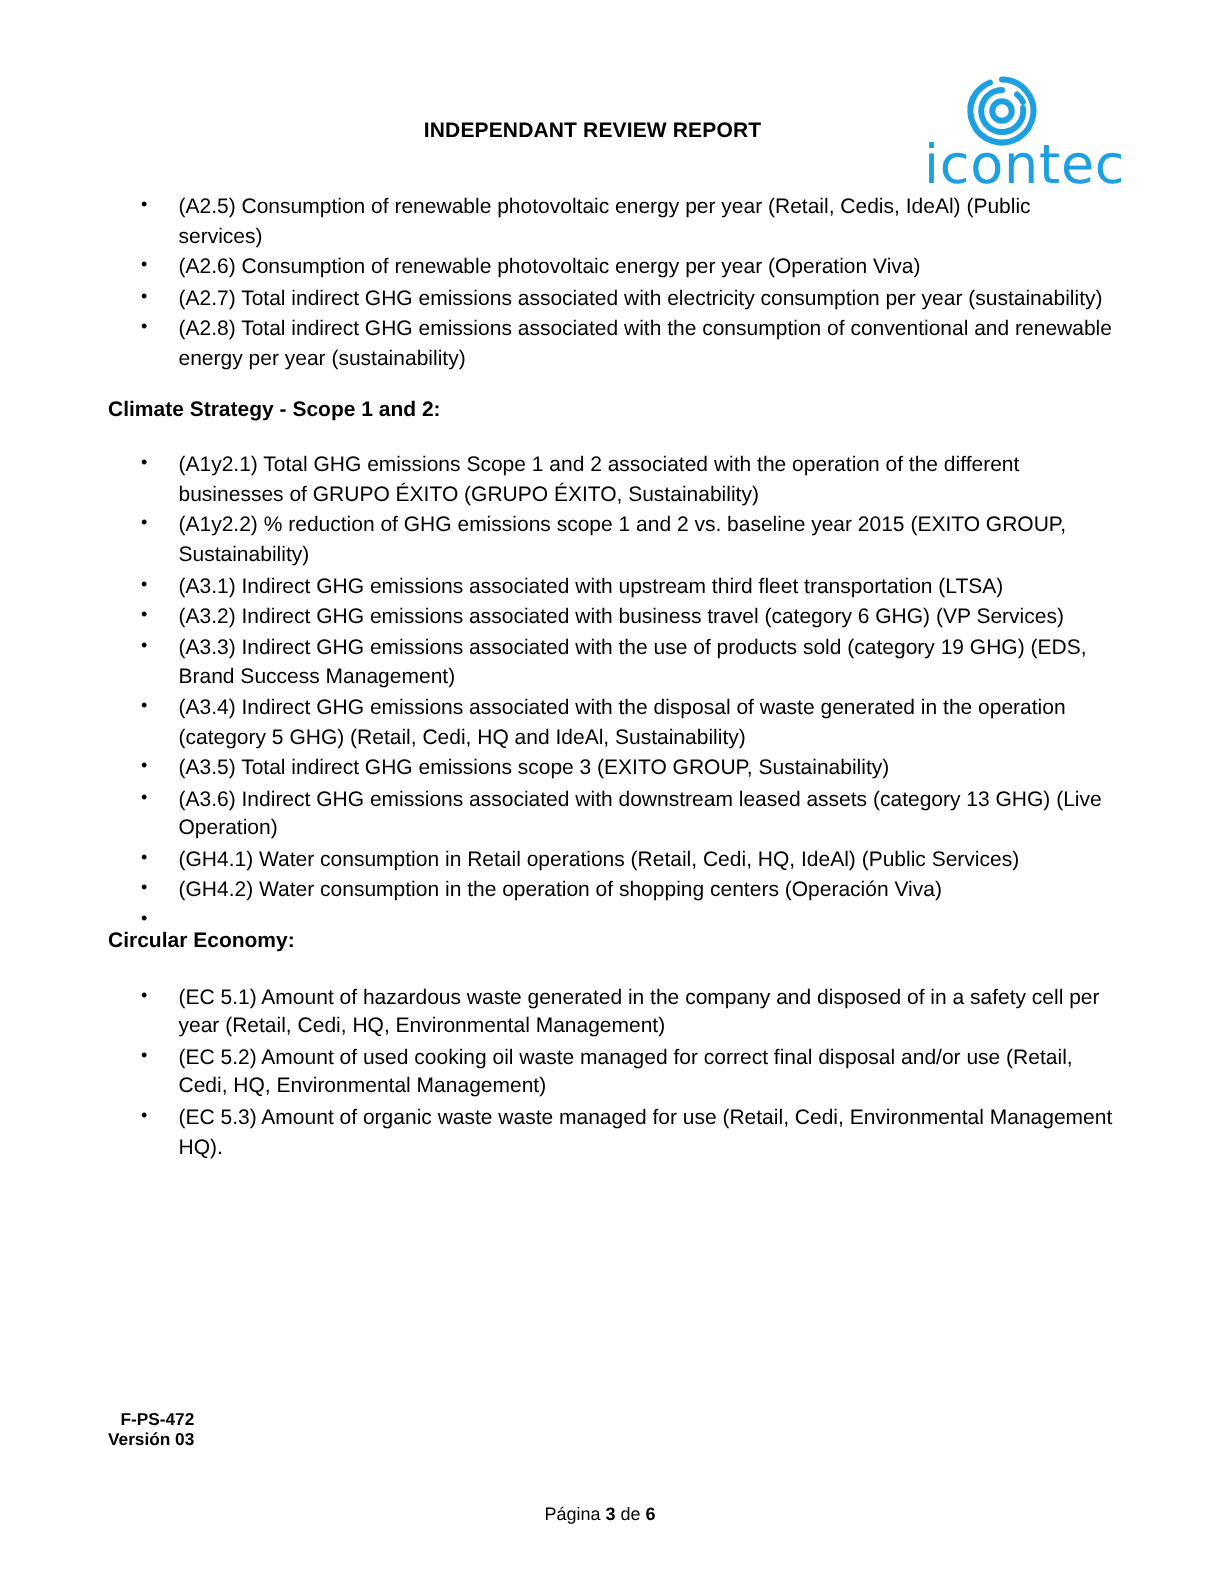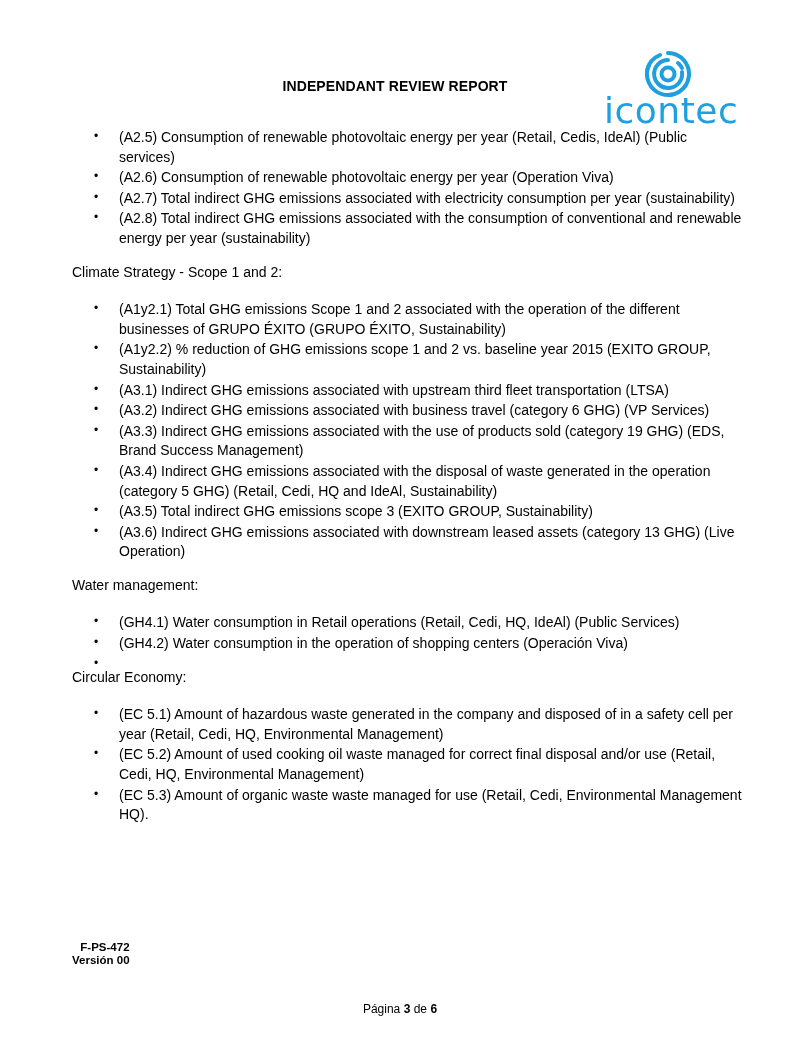--- a/index.html
+++ b/index.html
@@ -3,27 +3,27 @@
 <meta charset="utf-8">
 <style>
   html, body { margin: 0; padding: 0; background: #ffffff; }
   body { width: 811px; height: 1050px; position: relative; overflow: hidden;
          font-family: "Liberation Sans", sans-serif; color: #000; }
   .page { position: absolute; left: 0; top: 0; width: 811px; height: 1050px; }
   .doc-title { position: absolute; left: 0; width: 790px; top: 78px; text-align: center;
                font-weight: bold; font-size: 14px; letter-spacing: 0.1px; }
   .logo { position: absolute; left: 604px; top: 50px; width: 130px; height: 80px; }
   .logo svg { position: absolute; left: 34px; top: 0; }
-  .logo-word { position: absolute; left: 0; top: 40px; width: 130px; text-align: center;
+  .logo-word { position: absolute; left: 12px; top: 40px; width: 130px; text-align: center;
                font-size: 36px; color: #1ea0e0; letter-spacing: 0.5px; font-family: "DejaVu Sans", sans-serif; }
   .content { position: absolute; left: 72px; top: 128px; width: 670px; font-size: 14px; line-height: 19.6px; }
   ul { list-style: none; margin: 0; padding: 0; }
   li { position: relative; padding-left: 47px; margin-bottom: 1px; }
   li .bullet { position: absolute; left: 22px; top: -1px; font-size: 12px; }
-  .heading { font-weight: normal; margin: 14px 0 18px 0; }
+  .heading { font-weight: bold; margin: 14px 0 18px 0; }
   .group { margin-bottom: 0; }
   .footer-left { position: absolute; left: 72px; top: 941px; font-weight: bold; font-size: 11.5px; line-height: 13px; text-align: right; }
   .footer-page { position: absolute; left: 0; width: 800px; text-align: center; top: 968px; font-size: 12px; margin-top: 34px; }
   .footer-page b { font-weight: bold; }
 </style>
 </head>
 <body>
 
 <div class="page">
 
@@ -63,41 +63,40 @@
         <li><span class="bullet">•</span><span>(A3.1) Indirect GHG emissions associated with upstream third fleet transportation (LTSA)</span></li>
         <li><span class="bullet">•</span><span>(A3.2) Indirect GHG emissions associated with business travel (category 6 GHG) (VP Services)</span></li>
         <li><span class="bullet">•</span><span>(A3.3) Indirect GHG emissions associated with the use of products sold (category 19 GHG) (EDS, Brand Success Management)</span></li>
         <li><span class="bullet">•</span><span>(A3.4) Indirect GHG emissions associated with the disposal of waste generated in the operation (category 5 GHG) (Retail, Cedi, HQ and IdeAl, Sustainability)</span></li>
         <li><span class="bullet">•</span><span>(A3.5) Total indirect GHG emissions scope 3 (EXITO GROUP, Sustainability)</span></li>
         <li><span class="bullet">•</span><span>(A3.6) Indirect GHG emissions associated with downstream leased assets (category 13 GHG) (Live Operation)</span></li>
       </ul>
     </div>
 
     <div class="group">
-      <div class="heading">Water management:</div>
       <ul>
         <li><span class="bullet">•</span><span>(GH4.1) Water consumption in Retail operations (Retail, Cedi, HQ, IdeAl) (Public Services)</span></li>
         <li><span class="bullet">•</span><span>(GH4.2) Water consumption in the operation of shopping centers (Operación Viva)</span></li>
         <li><span class="bullet">•</span></li>
       </ul>
     </div>
 
     <div class="group">
       <div class="heading">Circular Economy:</div>
       <ul>
         <li><span class="bullet">•</span><span>(EC 5.1) Amount of hazardous waste generated in the company and disposed of in a safety cell per year (Retail, Cedi, HQ, Environmental Management)</span></li>
         <li><span class="bullet">•</span><span>(EC 5.2) Amount of used cooking oil waste managed for correct final disposal and/or use (Retail, Cedi, HQ, Environmental Management)</span></li>
         <li><span class="bullet">•</span><span>(EC 5.3) Amount of organic waste waste managed for use (Retail, Cedi, Environmental Management HQ).</span></li>
       </ul>
     </div>
   </div>
 
   <div class="footer-left">
     <div>F-PS-472</div>
-    <div>Versión 00</div>
+    <div>Versión 03</div>
   </div>
 
   <div class="footer-page">
     <span>Página</span>
     <b>3</b>
     <span>de</span>
     <b>6</b>
   </div>
 
 </div>

